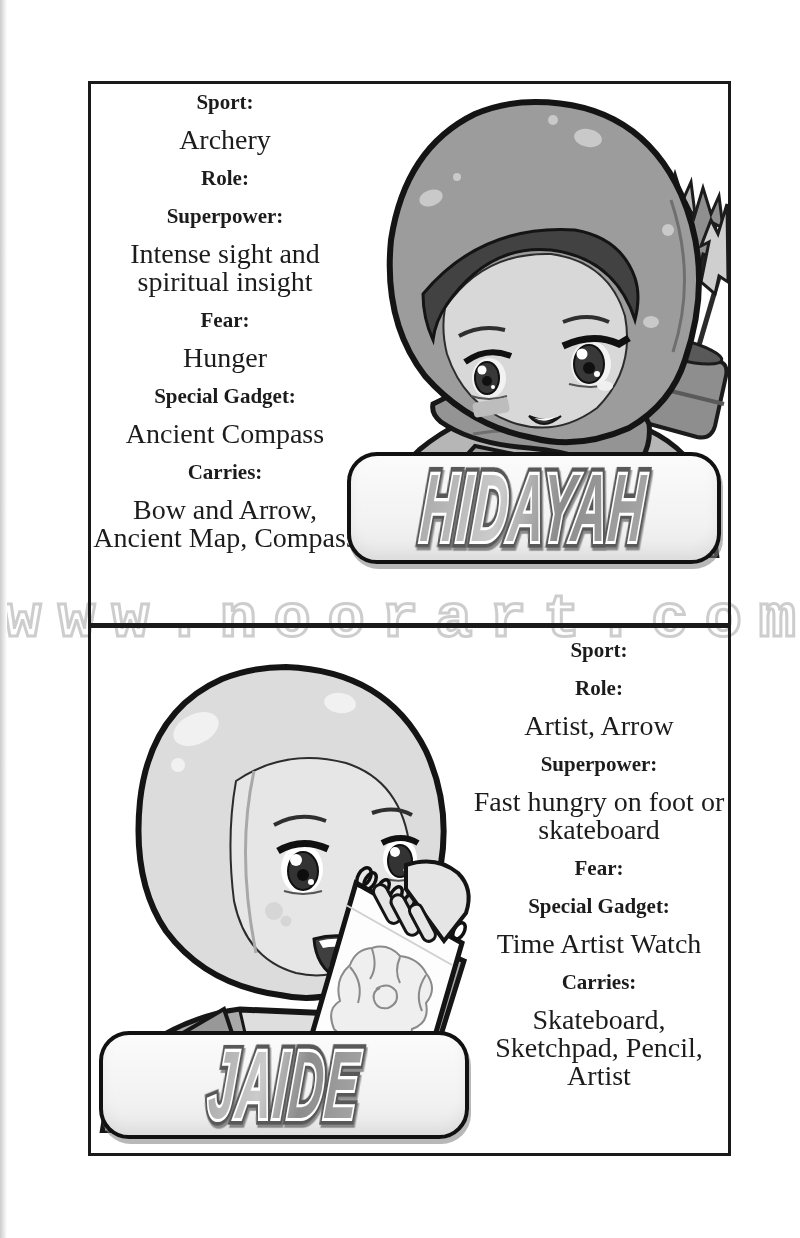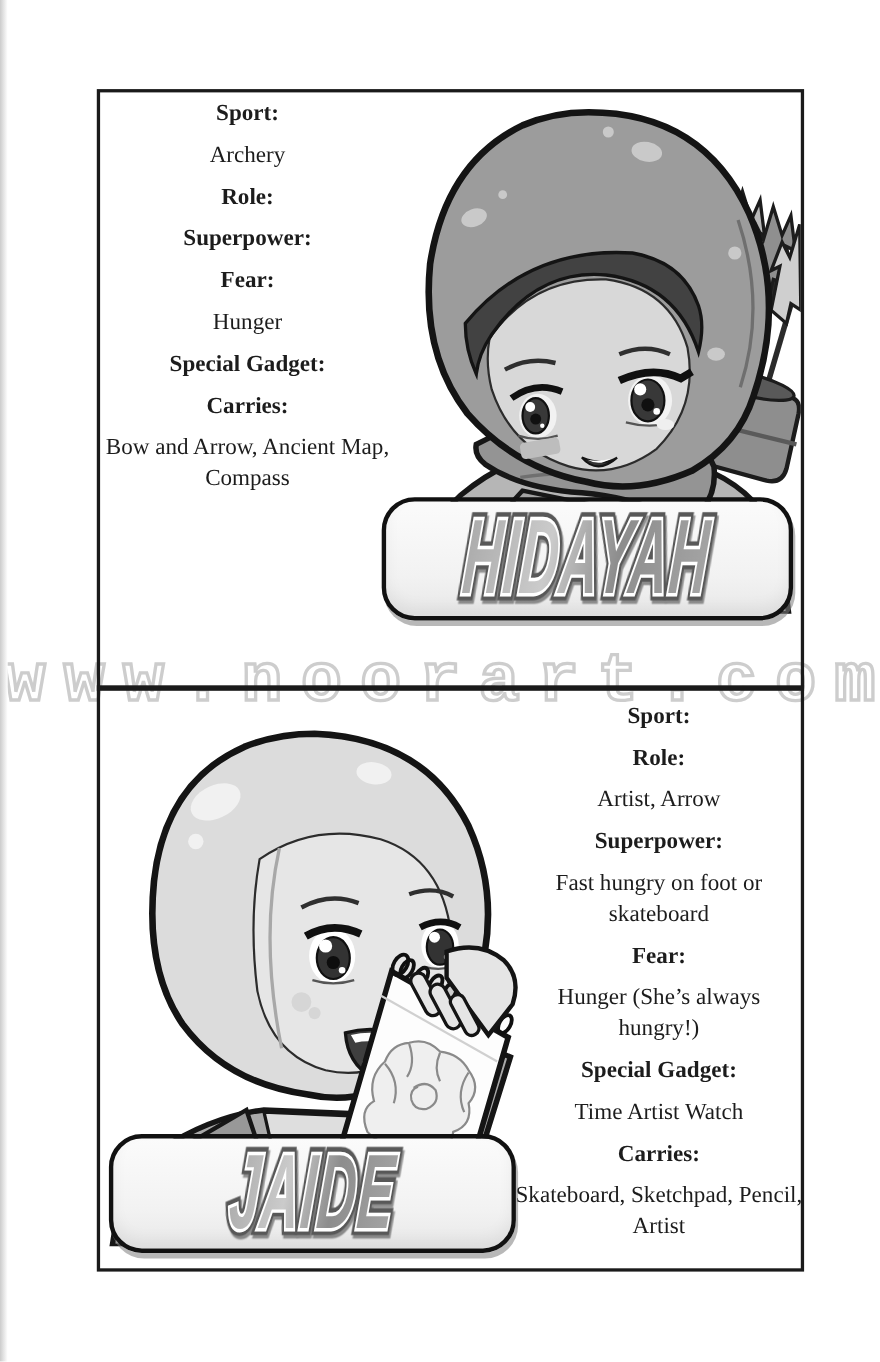--- a/index.html
+++ b/index.html
@@ -11,21 +11,21 @@
         border:3px solid #1a1a1a;box-sizing:border-box;z-index:4;pointer-events:none;}
   .divider{position:absolute;left:88px;top:623px;width:643px;height:5px;background:#1a1a1a;z-index:4;}
   .watermark{position:absolute;left:0;top:589px;width:800px;display:flex;justify-content:space-between;
         padding:0 4px;box-sizing:border-box;font-family:"Liberation Mono",monospace;font-weight:bold;
         font-size:62px;line-height:62px;color:transparent;-webkit-text-stroke:3px #cdcdcd;
         z-index:3;pointer-events:none;user-select:none;}
   .col{position:absolute;text-align:center;z-index:2;}
   .col-top{left:91px;top:88px;width:268px;}
   .col-bottom{left:468px;top:636px;width:262px;}
   .flabel{font-weight:bold;font-size:21px;line-height:28px;margin:0 0 10px;}
-  .fvalue{font-size:21px;line-height:28px;margin:0 0 10px;}
+  .fvalue{font-size:28px;line-height:28px;margin:0 0 10px;}
   .ill{position:absolute;z-index:1;}
   .plate{position:absolute;z-index:5;display:flex;align-items:center;justify-content:center;
         border:4px solid #111111;border-radius:30px;
         background:linear-gradient(180deg,#fbfbfb 0%,#f2f2f2 65%,#e8e8e8 100%);
         box-shadow:2px 5px 0 rgba(125,125,125,.55), inset 0 -8px 14px rgba(0,0,0,.05);}
   .plate-h{left:347px;top:452px;width:366px;height:104px;}
   .plate-j{left:99px;top:1031px;width:362px;height:100px;}
   .plate-name{position:relative;font-family:"Liberation Sans",sans-serif;font-weight:bold;
         font-style:italic;font-size:62px;line-height:62px;letter-spacing:2px;white-space:nowrap;
         transform:scaleX(.78) scaleY(1.55) skewX(-9deg);}
@@ -64,27 +64,29 @@
   <div class="col col-top">
     <div>
       <div class="flabel">Sport:</div>
       <div class="fvalue">Archery</div>
     </div>
     <div>
       <div class="flabel">Role:</div>
     </div>
     <div>
       <div class="flabel">Superpower:</div>
+      <div class="fvalue">Intense sight and spiritual insight</div>
     </div>
     <div>
       <div class="flabel">Fear:</div>
       <div class="fvalue">Hunger</div>
     </div>
     <div>
       <div class="flabel">Special Gadget:</div>
+      <div class="fvalue">Ancient Compass</div>
     </div>
     <div>
       <div class="flabel">Carries:</div>
       <div class="fvalue">Bow and Arrow, Ancient Map, Compass</div>
     </div>
   </div>
 
   <svg class="ill" style="left:353px;top:82px;width:375px;height:476px" viewBox="0 0 375 476" aria-hidden="true">
 
     <g>
@@ -250,21 +252,20 @@
     <div>
       <div class="flabel">Role:</div>
       <div class="fvalue">Artist, Arrow</div>
     </div>
     <div>
       <div class="flabel">Superpower:</div>
       <div class="fvalue">Fast hungry on foot or skateboard</div>
     </div>
     <div>
       <div class="flabel">Fear:</div>
-      <div class="fvalue">Hunger (She’s always hungry!)</div>
     </div>
     <div>
       <div class="flabel">Special Gadget:</div>
       <div class="fvalue">Time Artist Watch</div>
     </div>
     <div>
       <div class="flabel">Carries:</div>
       <div class="fvalue">Skateboard, Sketchpad, Pencil, Artist</div>
     </div>
   </div>

